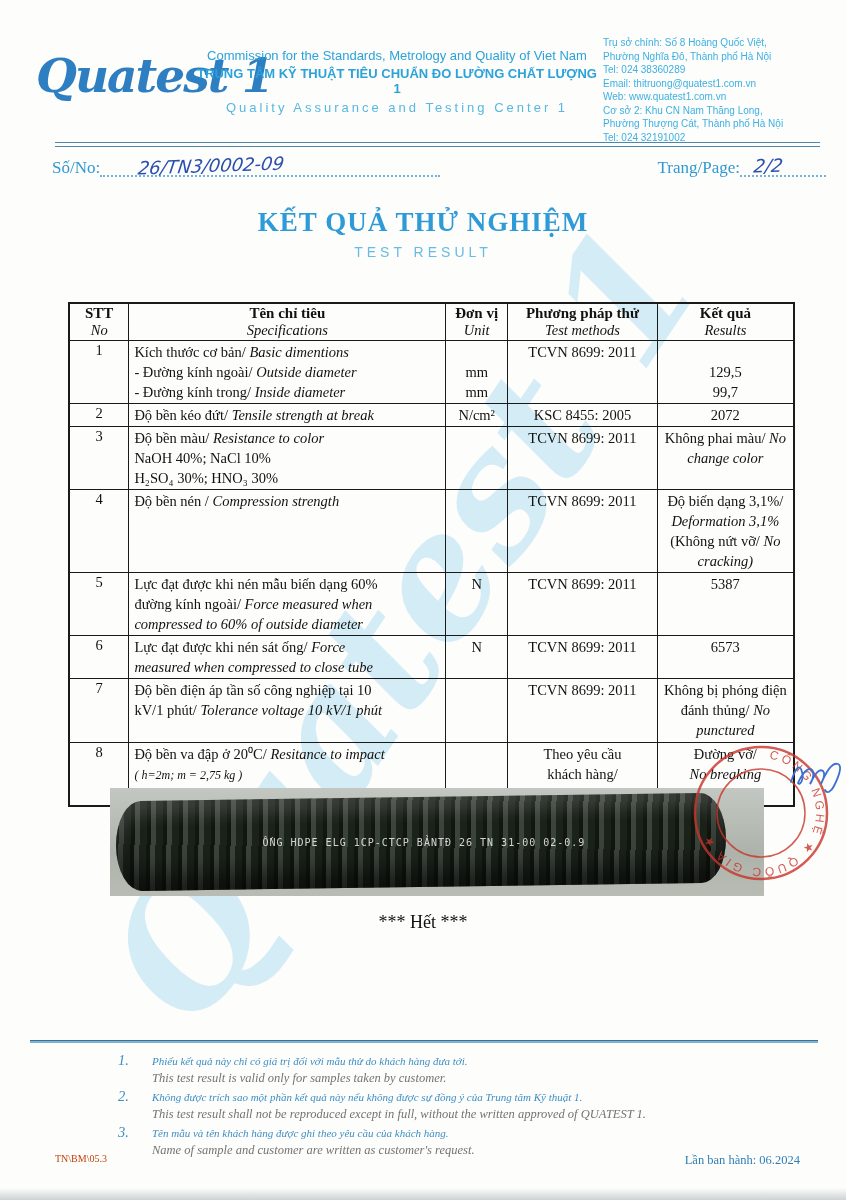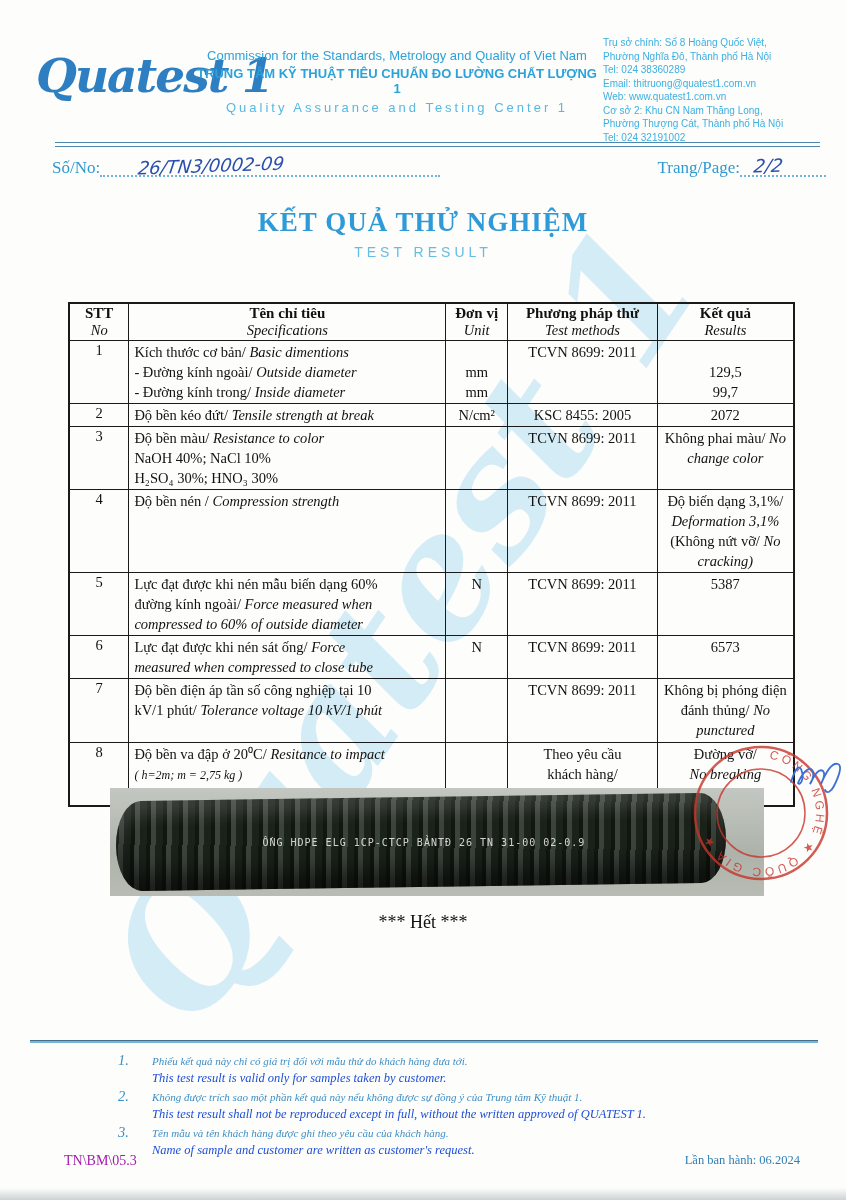--- a/index.html
+++ b/index.html
@@ -59,22 +59,22 @@
   .stamp{position:absolute;left:688px;top:740px;width:146px;height:146px;z-index:3;opacity:.8;}
   .sig{position:absolute;left:788px;top:756px;width:58px;height:42px;z-index:3;}
   
   .endmark{position:absolute;left:0;top:912px;width:100%;text-align:center;font-size:18px;color:#111;z-index:2;}
   .notes-rule{position:absolute;left:30px;width:788px;top:1040px;height:2px;background:#79b4d7;
         border-top:1px solid #41708f;z-index:2;}
   .notes{position:absolute;left:118px;top:1052px;width:640px;z-index:2;color:#3d8ec5;}
   .note{display:flex;margin-bottom:2px;}
   .note .num{width:34px;font-style:italic;font-size:14.5px;}
   .note .vi{font-style:italic;font-size:11px;line-height:18px;}
-  .note .en{font-style:italic;font-size:12.5px;color:#1d4ed8;line-height:16px;}
-  .foot-left{position:absolute;left:55px;top:1153px;font-size:14px;color:#a21caf;z-index:2;margin-left:9px;}
+  .note .en{font-style:italic;font-size:12.5px;color:#737373;line-height:16px;}
+  .foot-left{position:absolute;left:55px;top:1153px;font-size:10px;color:#c2410c;z-index:2;}
   .foot-right{position:absolute;right:46px;top:1153px;font-size:12.5px;color:#2f7fb5;z-index:2;}
   .scan-band{position:absolute;left:0;bottom:0;width:100%;height:12px;
         background:linear-gradient(180deg,rgba(255,255,255,0),#ccd2d4);z-index:4;}
 </style>
 </head>
 <body>
 
 <div class="page">
 
   <div class="watermark">Quatest 1</div>

